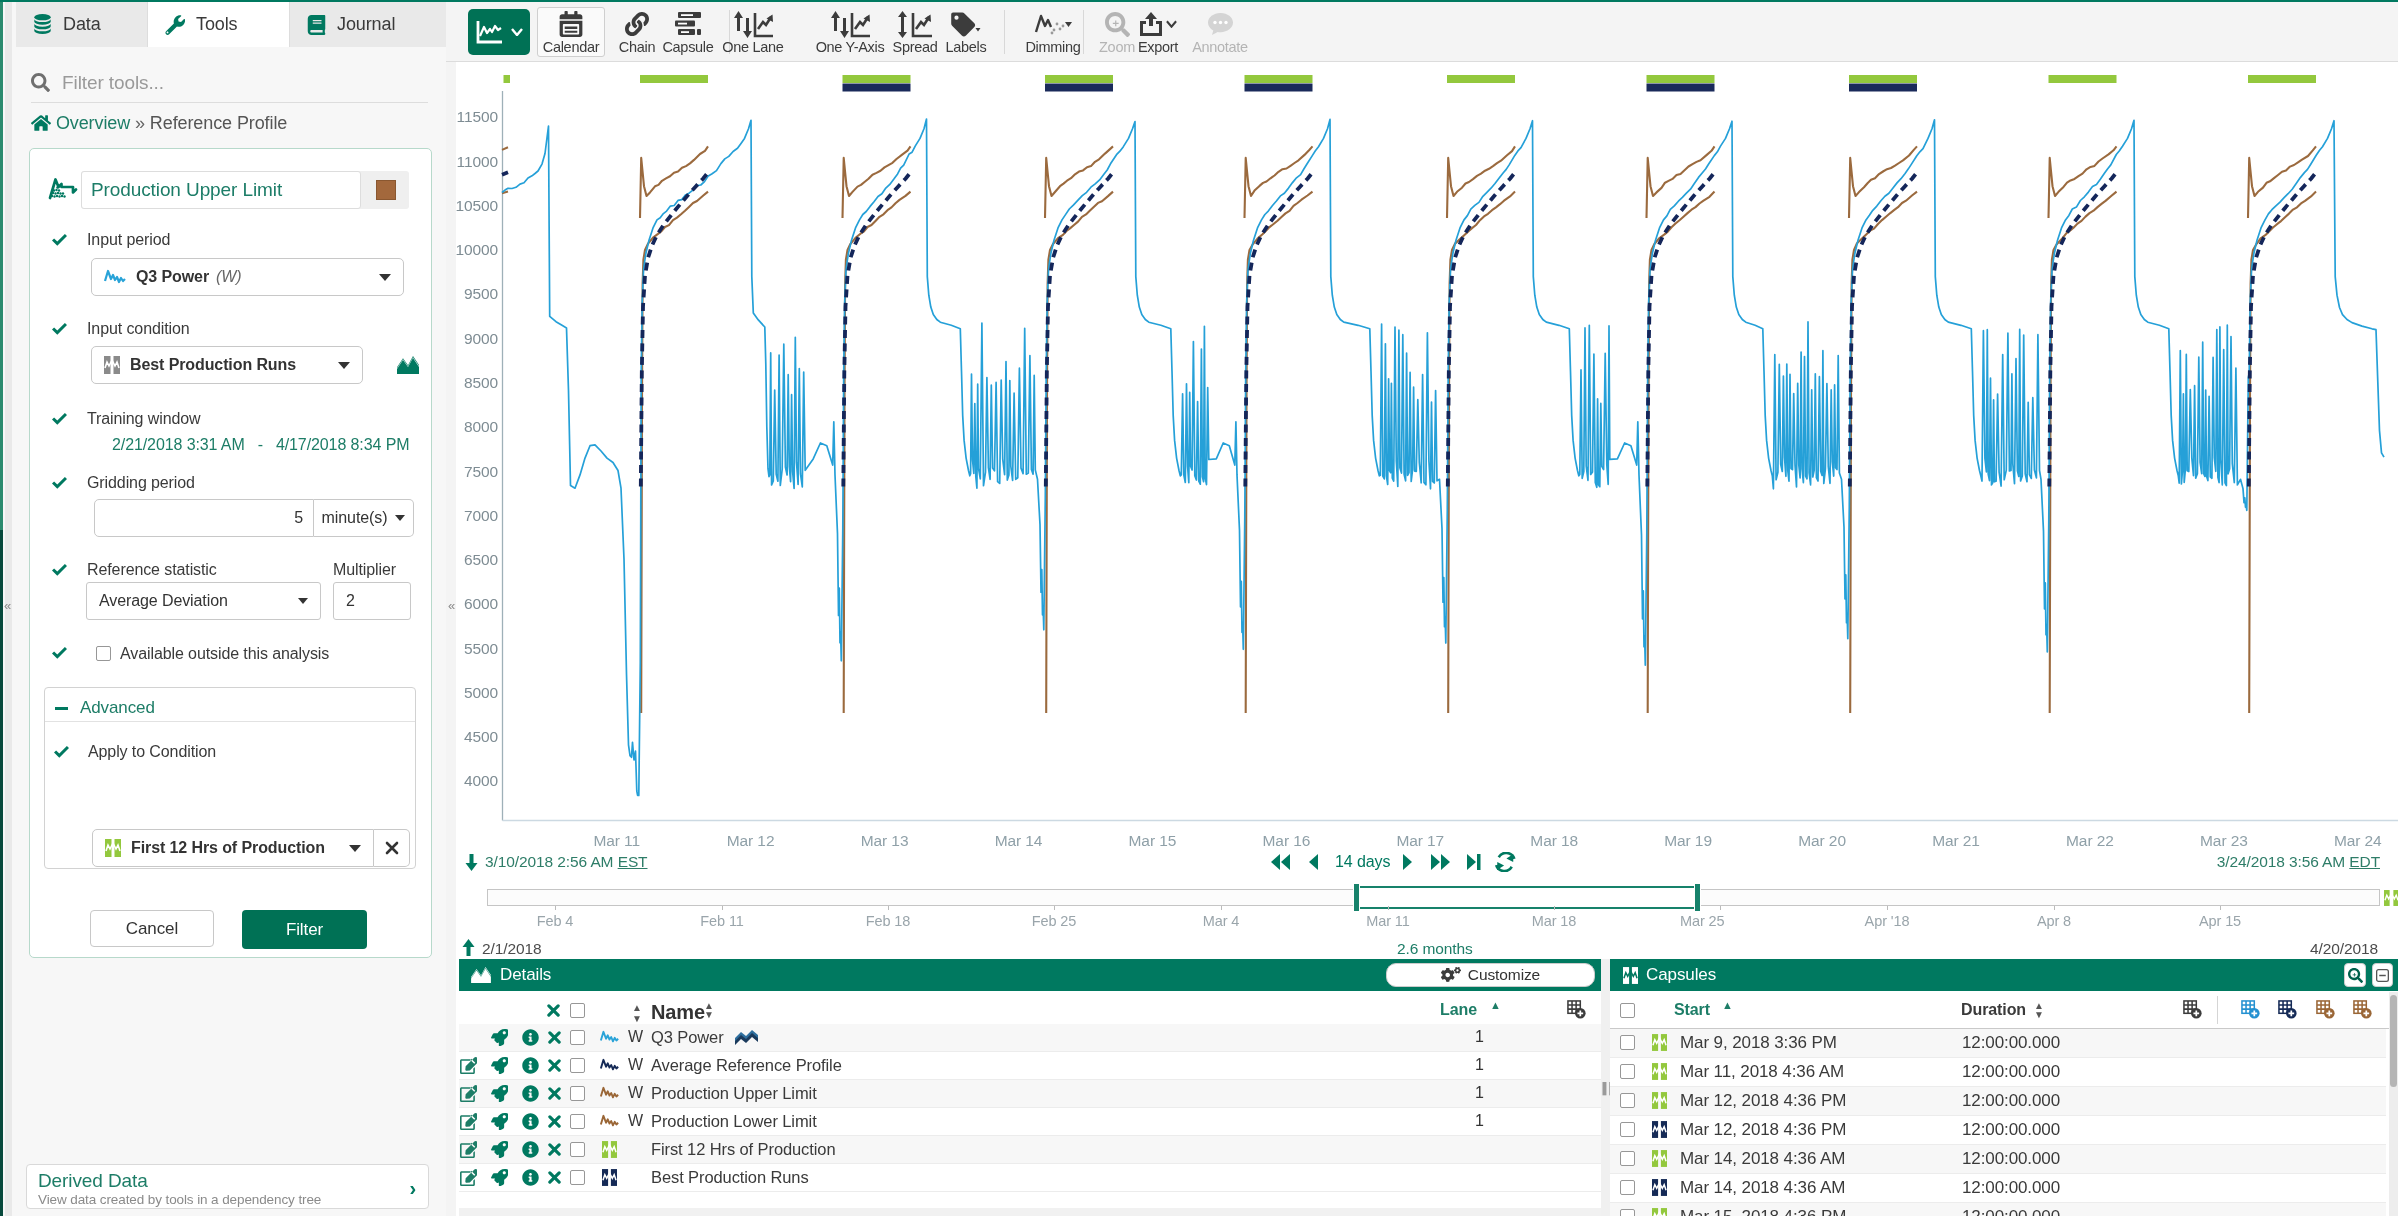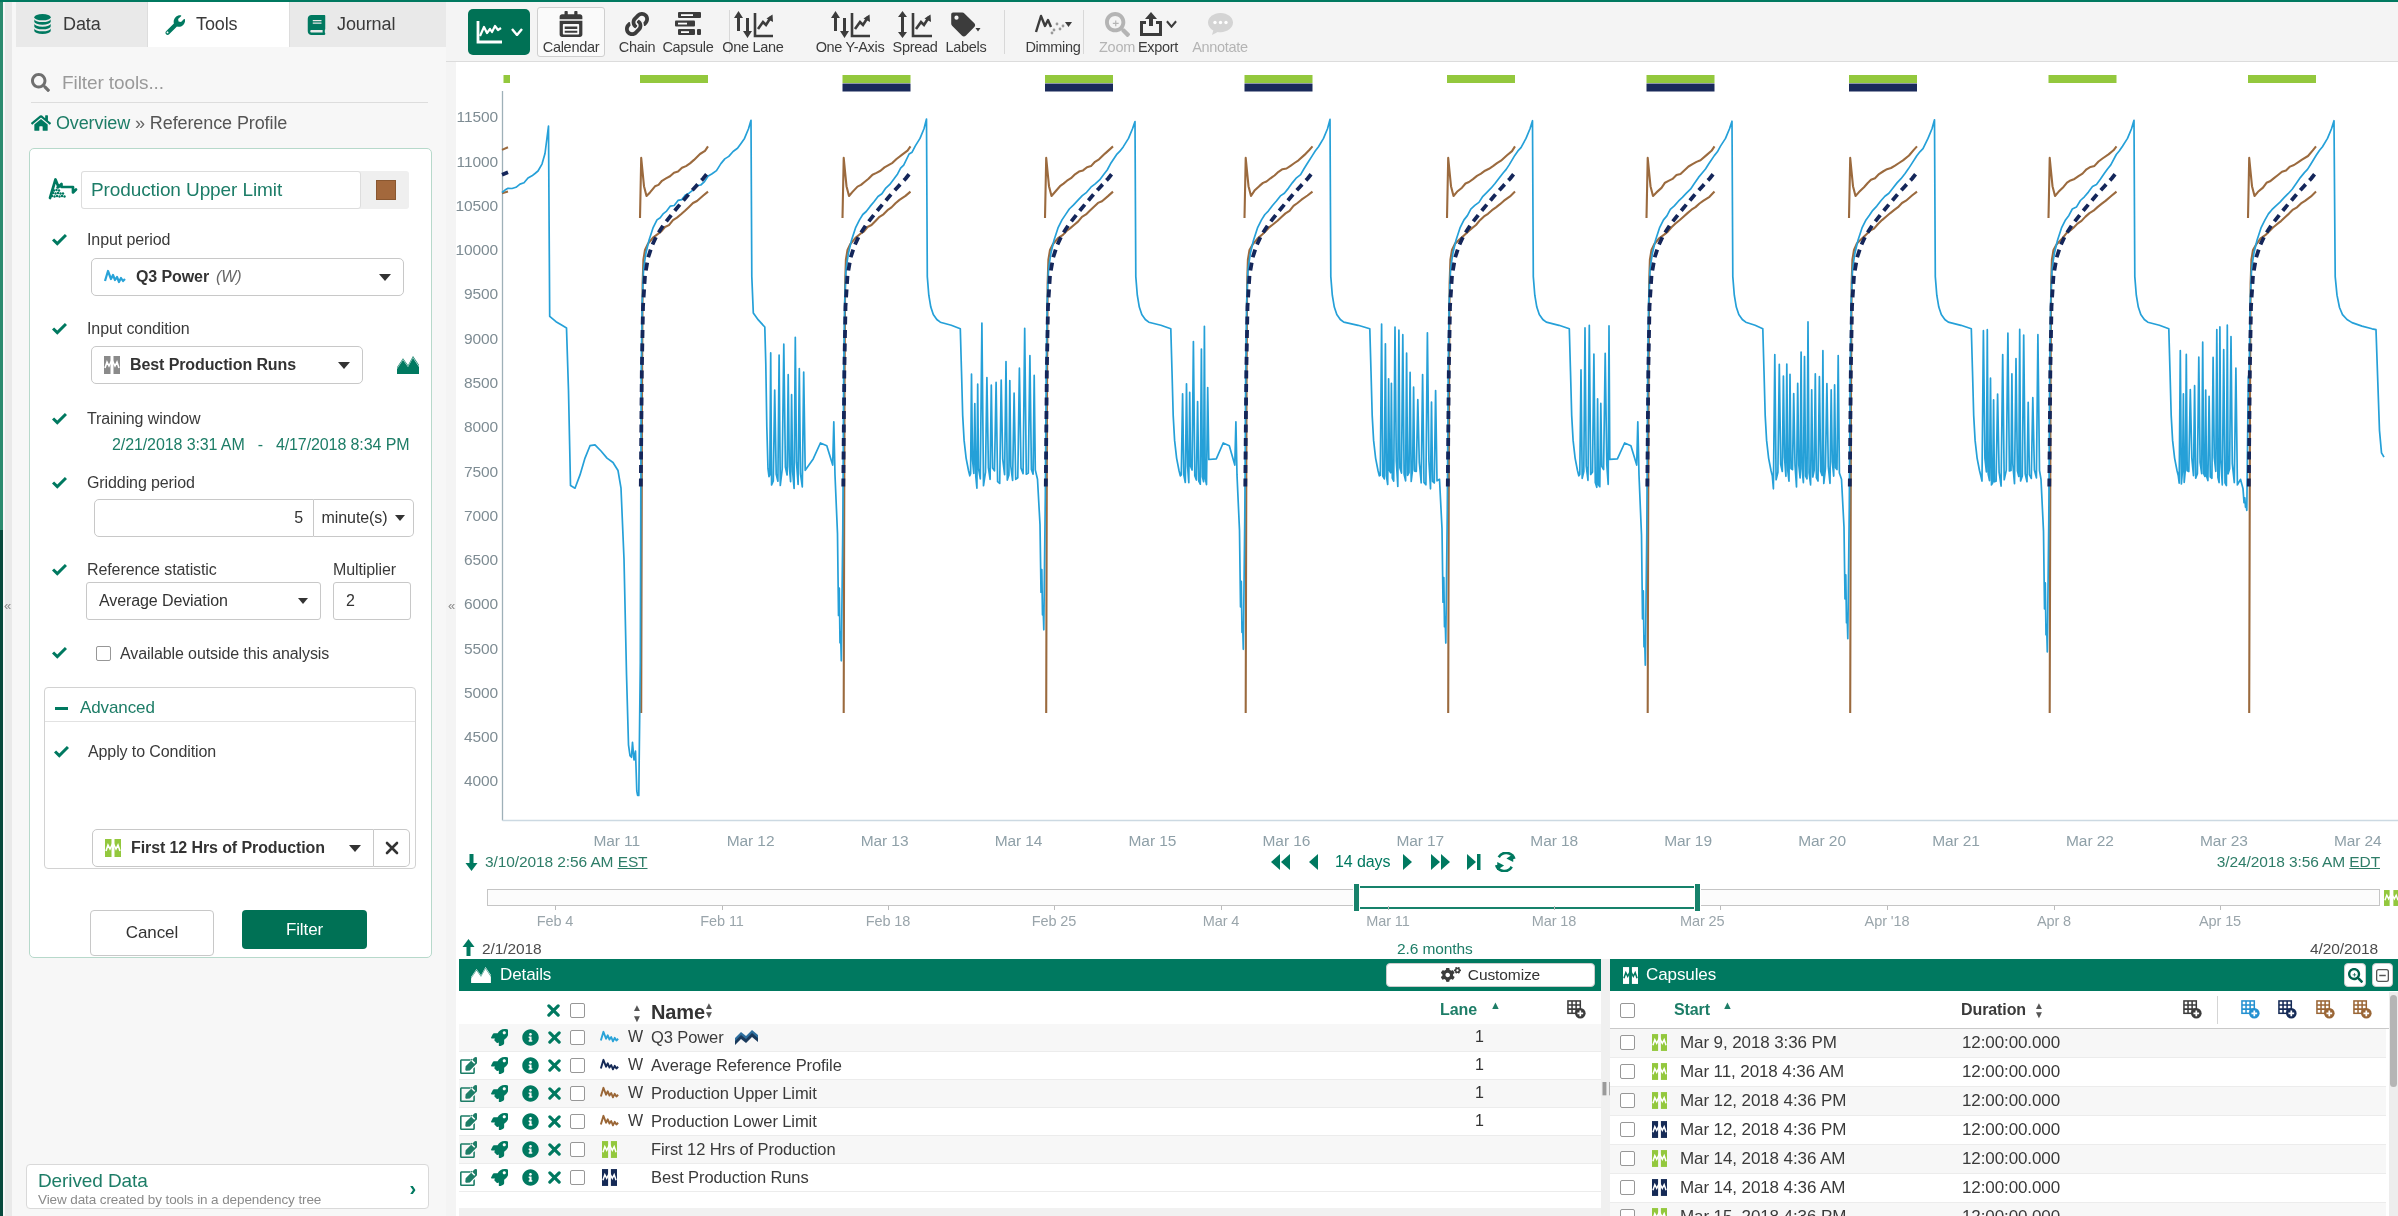--- a/index.html
+++ b/index.html
@@ -181,21 +181,21 @@
             </svg>
       <b style="margin-left:10px">First 12 Hrs of Production</b>
             <div class="caret" style="margin-left:auto"></div>
     </div>
     <div class="ddown" style="left:329px;top:141px;width:36px;height:38px;border-radius:0 5px 5px 0;border-left:none;justify-content:center">
             <svg width="14" height="14" viewBox="0 0 14 14">
               <path stroke="#333" stroke-width="2.6" stroke-linecap="round" d="M2 2 L12 12 M12 2 L2 12"></path>
             </svg>
           </div>
   </div>
-  <div class="btn" style="left:60px;top:761px;width:124px;height:46px;background:#fff;border:1px solid #c8c8c8;color:#333">Cancel</div>
+  <div class="btn" style="left:60px;top:761px;width:124px;height:37px;background:#fff;border:1px solid #c8c8c8;color:#333">Cancel</div>
   <div class="btn" style="left:212px;top:761px;width:125px;height:39px;background:#007155;color:#fff">Filter</div>
  </div>
  <div id="derived">
    <div class="teal" style="position:absolute;left:11px;top:5px;font-size:19px">Derived Data</div>
    <div style="position:absolute;left:11px;top:27px;font-size:13.5px;color:#8a8a8a">View data created by tools in a dependency tree</div>
    <div style="position:absolute;right:12px;top:12px;color:#007960;font-size:20px;font-weight:bold">›</div>
  </div>
 </div>
 </div>
 
@@ -445,21 +445,21 @@
       <path fill="#007960" d="M4.5 17 L8.5 17 L8.5 8 L12.5 8 L6.5 0 L0.5 8 L4.5 8 Z"></path>
     </svg>
     <div style="position:absolute;left:36px;top:60px;color:#4c4c4c;font-size:15.5px">2/1/2018</div>
  <div class="teal" style="position:absolute;left:951px;top:60px;font-size:15.5px">2.6 months</div>
  <div style="position:absolute;right:20px;top:60px;color:#4c4c4c;font-size:15.5px">4/20/2018</div>
 </div>
 
 <div class="panel-h" style="left:459px;width:1142px"><svg style="margin:0 8px 0 11px" width="22" height="18" viewBox="0 0 24 20">
       <path fill="#fff" d="M1 19 L1 14 L7 5 L12 12 L17 3 L23 12 L23 19 Z M1 12.2 L7 3.2 L12 10.2 L17 1 L23 10 L23 11 L17 2.2 L12 11.2 L7 4.2 L1 13.2 Z"></path>
     </svg>Details</div>
-<div class="wbtn" style="position:absolute;left:1386px;top:963px;width:209px;height:24px;font-size:15.5px;border-radius:4px"><svg style="margin-right:7px" width="20" height="16" viewBox="0 0 640 512">
+<div class="wbtn" style="position:absolute;left:1386px;top:963px;width:209px;height:24px;font-size:15.5px;border-radius:10px"><svg style="margin-right:7px" width="20" height="16" viewBox="0 0 640 512">
       <path fill="#3c3c3c" d="M512.1 191l-8.2 14.3c-3 5.3-9.4 7.5-15.1 5.4-11.8-4.4-22.6-10.7-32.1-18.6-4.6-3.8-5.8-10.5-2.8-15.7l8.2-14.3c-6.9-8-12.3-17.3-15.9-27.4h-16.5c-6 0-11.2-4.3-12.2-10.3-2-12-2.1-24.6 0-37.1 1-6 6.2-10.4 12.2-10.4h16.5c3.6-10.1 9-19.4 15.9-27.4l-8.2-14.3c-3-5.2-1.9-11.9 2.8-15.7 9.5-7.9 20.4-14.2 32.1-18.6 5.7-2.1 12.1.1 15.1 5.4l8.2 14.3c10.5-1.9 21.2-1.9 31.7 0L552 6.3c3-5.3 9.4-7.5 15.1-5.4 11.8 4.4 22.6 10.7 32.1 18.6 4.6 3.8 5.8 10.5 2.8 15.7l-8.2 14.3c6.9 8 12.3 17.3 15.9 27.4h16.5c6 0 11.2 4.3 12.2 10.3 2 12 2.1 24.6 0 37.1-1 6-6.2 10.4-12.2 10.4h-16.5c-3.6 10.1-9 19.4-15.9 27.4l8.2 14.3c3 5.2 1.9 11.9-2.8 15.7-9.5 7.9-20.4 14.2-32.1 18.6-5.7 2.1-12.1-.1-15.1-5.4l-8.2-14.3c-10.4 1.9-21.2 1.9-31.7 0zm-10.5-58.8c38.5 29.6 82.4-14.3 52.8-52.8-38.5-29.7-82.4 14.3-52.8 52.8zM386.3 286.1l33.7 16.8c10.1 5.8 14.5 18.1 10.5 29.1-8.9 24.2-26.4 46.4-42.6 65.8-7.4 8.9-20.2 11.1-30.3 5.3l-29.1-16.8c-16 13.7-34.6 24.6-54.9 31.7v33.6c0 11.6-8.3 21.6-19.7 23.6-24.6 4.2-50.4 4.4-75.9 0-11.5-2-20-11.9-20-23.6V418c-20.3-7.2-38.9-18-54.9-31.7L74 403.1c-10 5.8-22.9 3.6-30.3-5.3-16.2-19.4-33.3-41.6-42.2-65.7-4-10.9.4-23.2 10.5-29.1l33.3-16.8c-3.9-20.9-3.9-42.4 0-63.4L12 206c-10.1-5.8-14.6-18.1-10.5-29 8.9-24.2 26-46.4 42.2-65.8 7.4-8.9 20.2-11.1 30.3-5.3l29.1 16.8c16-13.7 34.6-24.6 54.9-31.7V57.1c0-11.5 8.2-21.5 19.6-23.5 24.6-4.2 50.5-4.4 76-.1 11.5 2 20 11.9 20 23.6v33.6c20.3 7.2 38.9 18 54.9 31.7l29.1-16.8c10-5.8 22.9-3.6 30.3 5.3 16.2 19.4 33.2 41.6 42.1 65.8 4 10.9.1 23.2-10 29.1l-33.7 16.8c3.9 21 3.9 42.5 0 63.5zm-117.6 21.1c59.2-77-28.7-164.9-105.7-105.7-59.2 77 28.7 164.9 105.7 105.7z"></path>
     </svg>Customize</div>
 <div class="thead" style="left:459px;width:1142px"></div>
 <svg style="position:absolute;left:547px;top:1004px" width="13" height="13" viewBox="0 0 14 14">
     <path stroke="#007960" stroke-width="3.4" stroke-linecap="round" d="M2 2 L12 12 M12 2 L2 12"></path>
   </svg>
 <div class="checkbox" style="position:absolute;left:570px;top:1003px"></div>
 <div style="position:absolute;left:632px;top:1002px;color:#555;font-size:10px">▲<br>▼</div>
 <div style="position:absolute;left:651px;top:1001px;font-weight:bold;font-size:20px">Name</div>
 <div style="position:absolute;left:704px;top:1002px;color:#555;font-size:10px;line-height:.85">▲<br>▼</div>

